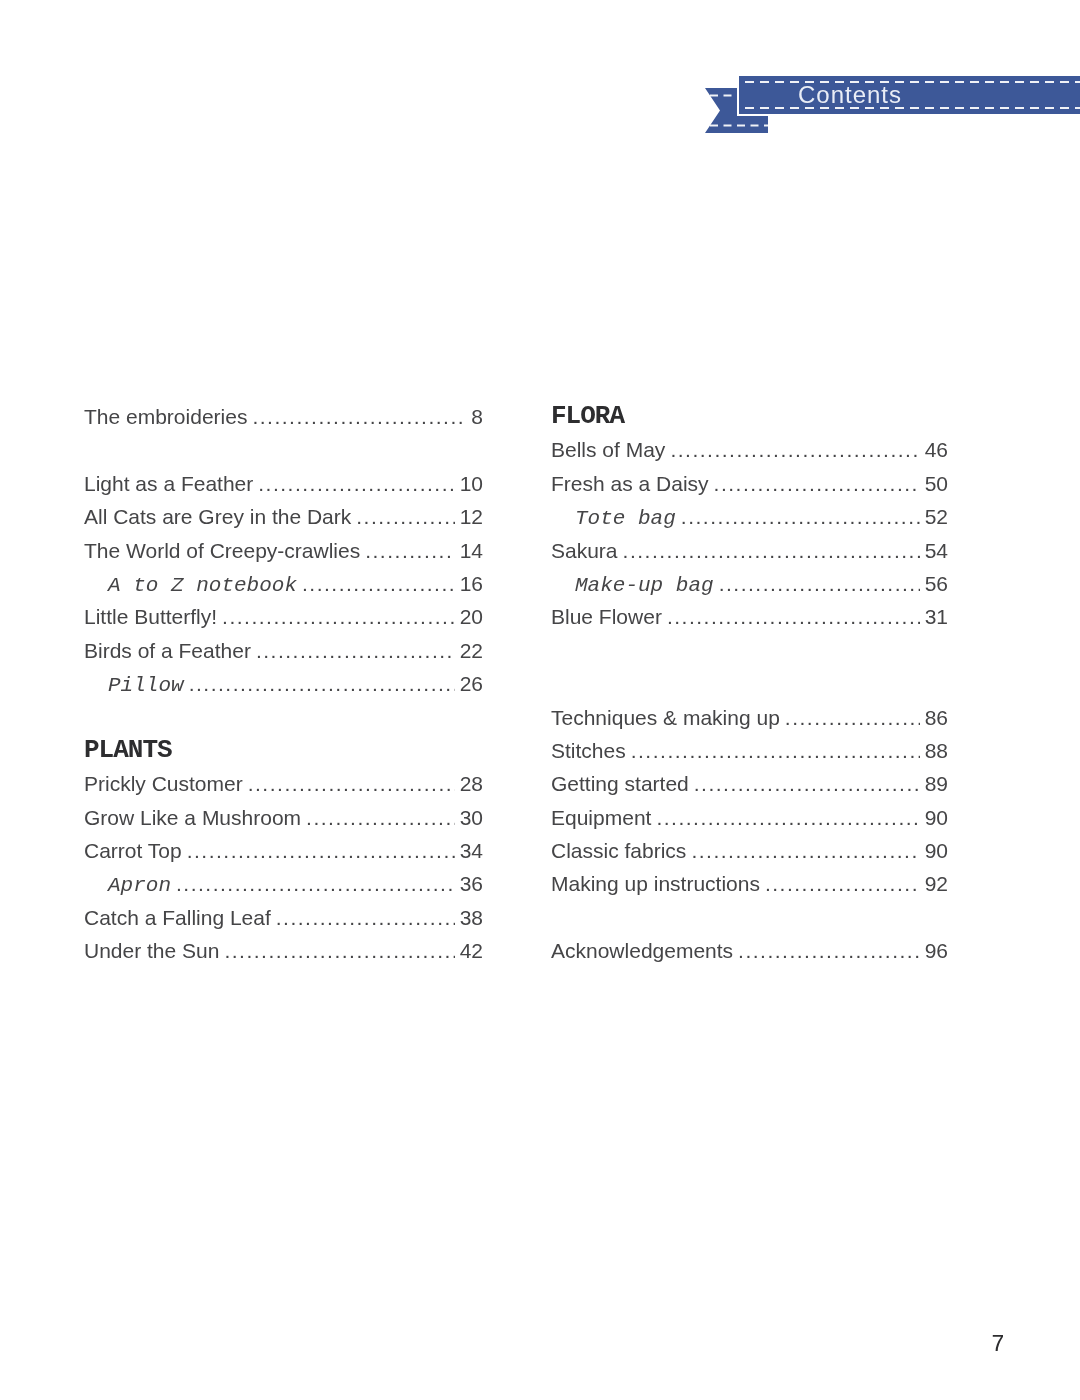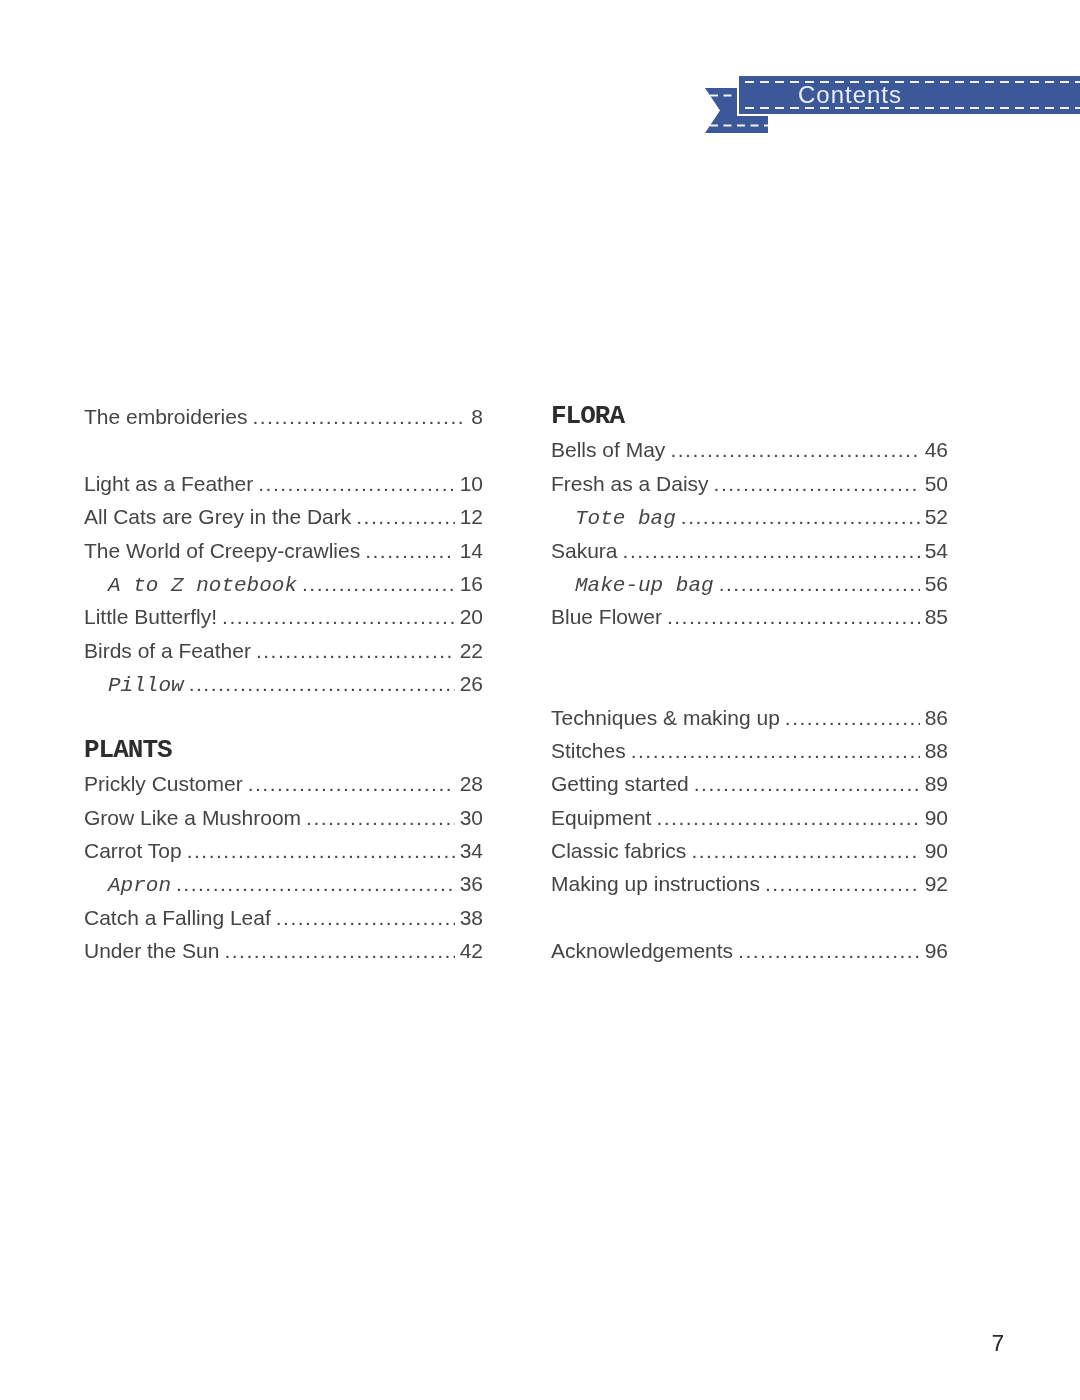--- a/index.html
+++ b/index.html
@@ -203,21 +203,21 @@
         <span class="pagenum">54</span>
       </div>
       <div class="row row-sub">
         <span class="title">Make-up bag</span>
         <span class="leader"></span>
         <span class="pagenum">56</span>
       </div>
       <div class="row row-entry">
         <span class="title">Blue Flower</span>
         <span class="leader"></span>
-        <span class="pagenum">85</span>
+        <span class="pagenum">31</span>
       </div>
       <div class="row row-spacer">
         <span class="title"></span>
 
       </div>
       <div class="row row-spacer">
         <span class="title"></span>
 
       </div>
       <div class="row row-entry">

